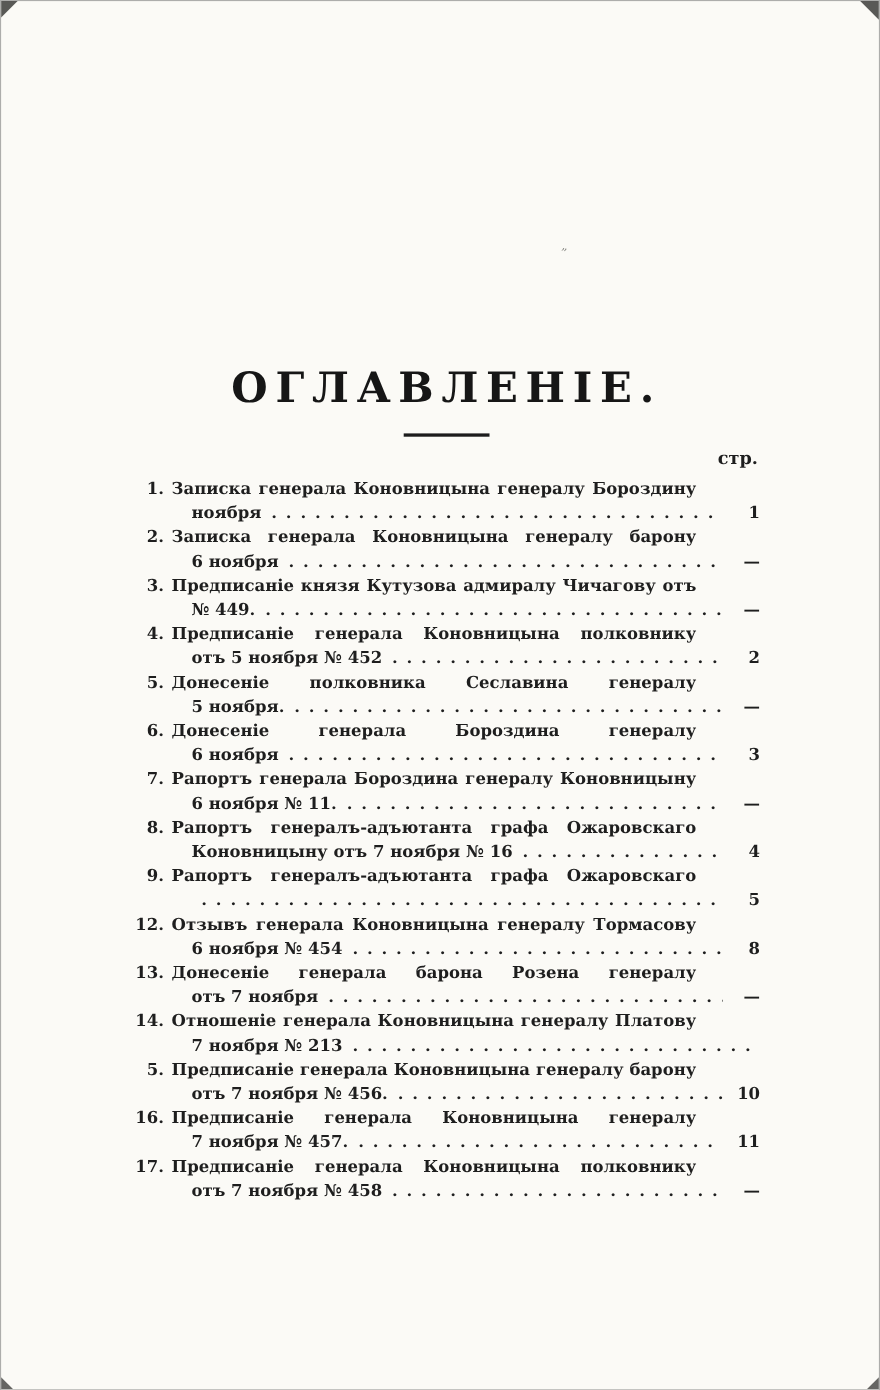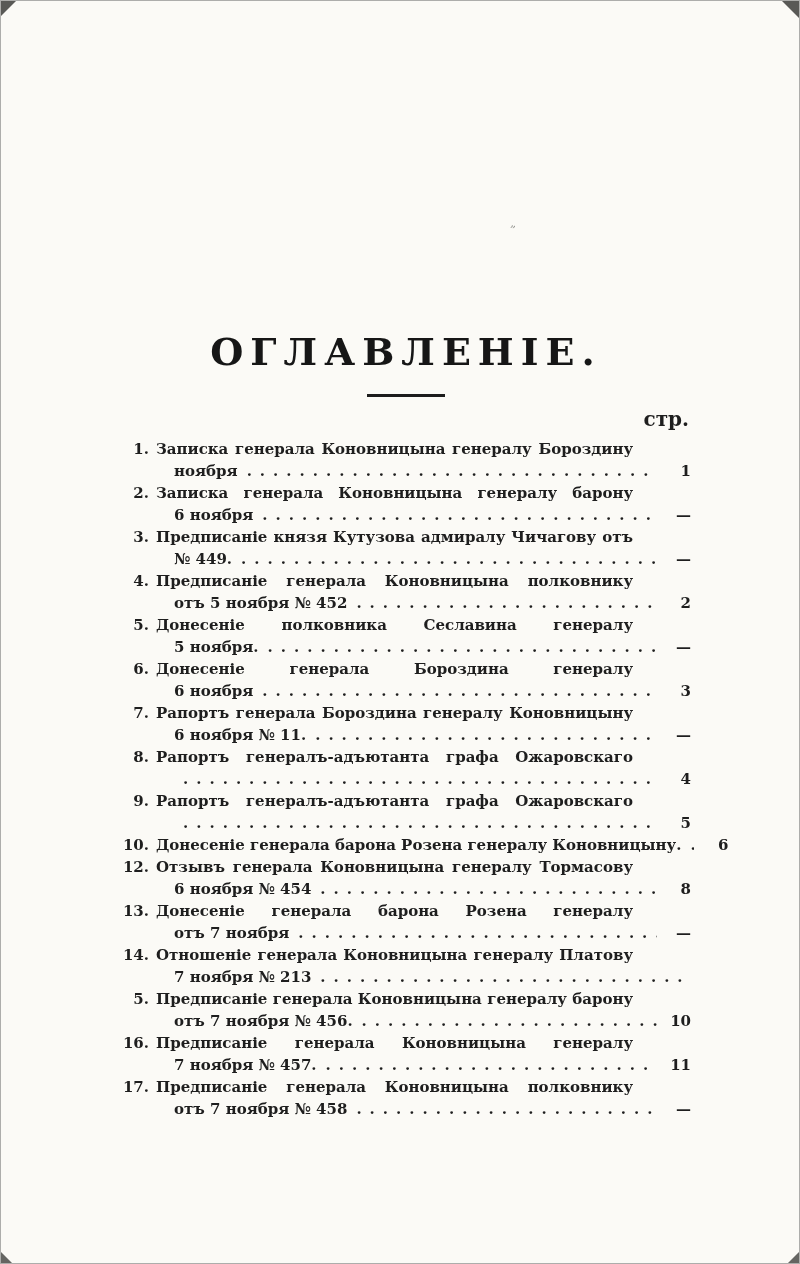--- a/index.html
+++ b/index.html
@@ -41,21 +41,21 @@
     white-space: nowrap;
   }
   .rule {
     width: 78px;
     height: 3px;
     background: #1c1c1c;
     margin: 20px auto 0 auto;
   }
   .col-header {
     text-align: right;
-    font-size: 20px;
+    font-size: 16px;
     font-weight: bold;
     margin-top: 10px;
     padding-right: 2px;
   }
   .entries {
     margin-top: 7px;
     font-size: 15px;
     font-weight: bold;
   }
   .line {
@@ -194,41 +194,34 @@
             <span class="pageno">—</span>
           </div>
         </div>
         <div>
           <div class="line">
             <span class="num">8.</span>
             <span class="text grow">Рапортъ генералъ-адъютанта графа Ожаровскаго генералу</span>
           </div>
           <div class="line">
             <span class="spacer"></span>
+            <span class="text">Коновницыну отъ 7 ноября № 16</span>
             <span class="leader">......................................................................</span>
             <span class="pageno">4</span>
           </div>
         </div>
         <div>
           <div class="line">
             <span class="num">9.</span>
             <span class="text grow">Рапортъ генералъ-адъютанта графа Ожаровскаго генералу</span>
           </div>
           <div class="line">
             <span class="spacer"></span>
             <span class="leader">......................................................................</span>
             <span class="pageno">5</span>
-          </div>
-        </div>
-        <div>
-          <div class="line">
-            <span class="num">10.</span>
-            <span class="text">Донесеніе генерала барона Розена генералу Коновницыну.</span>
-            <span class="leader">......................................................................</span>
-            <span class="pageno">6</span>
           </div>
         </div>
         <div>
           <div class="line">
             <span class="num">12.</span>
             <span class="text grow">Отзывъ генерала Коновницына генералу Тормасову отъ</span>
           </div>
           <div class="line">
             <span class="spacer"></span>
             <span class="text">6 ноября № 454</span>

